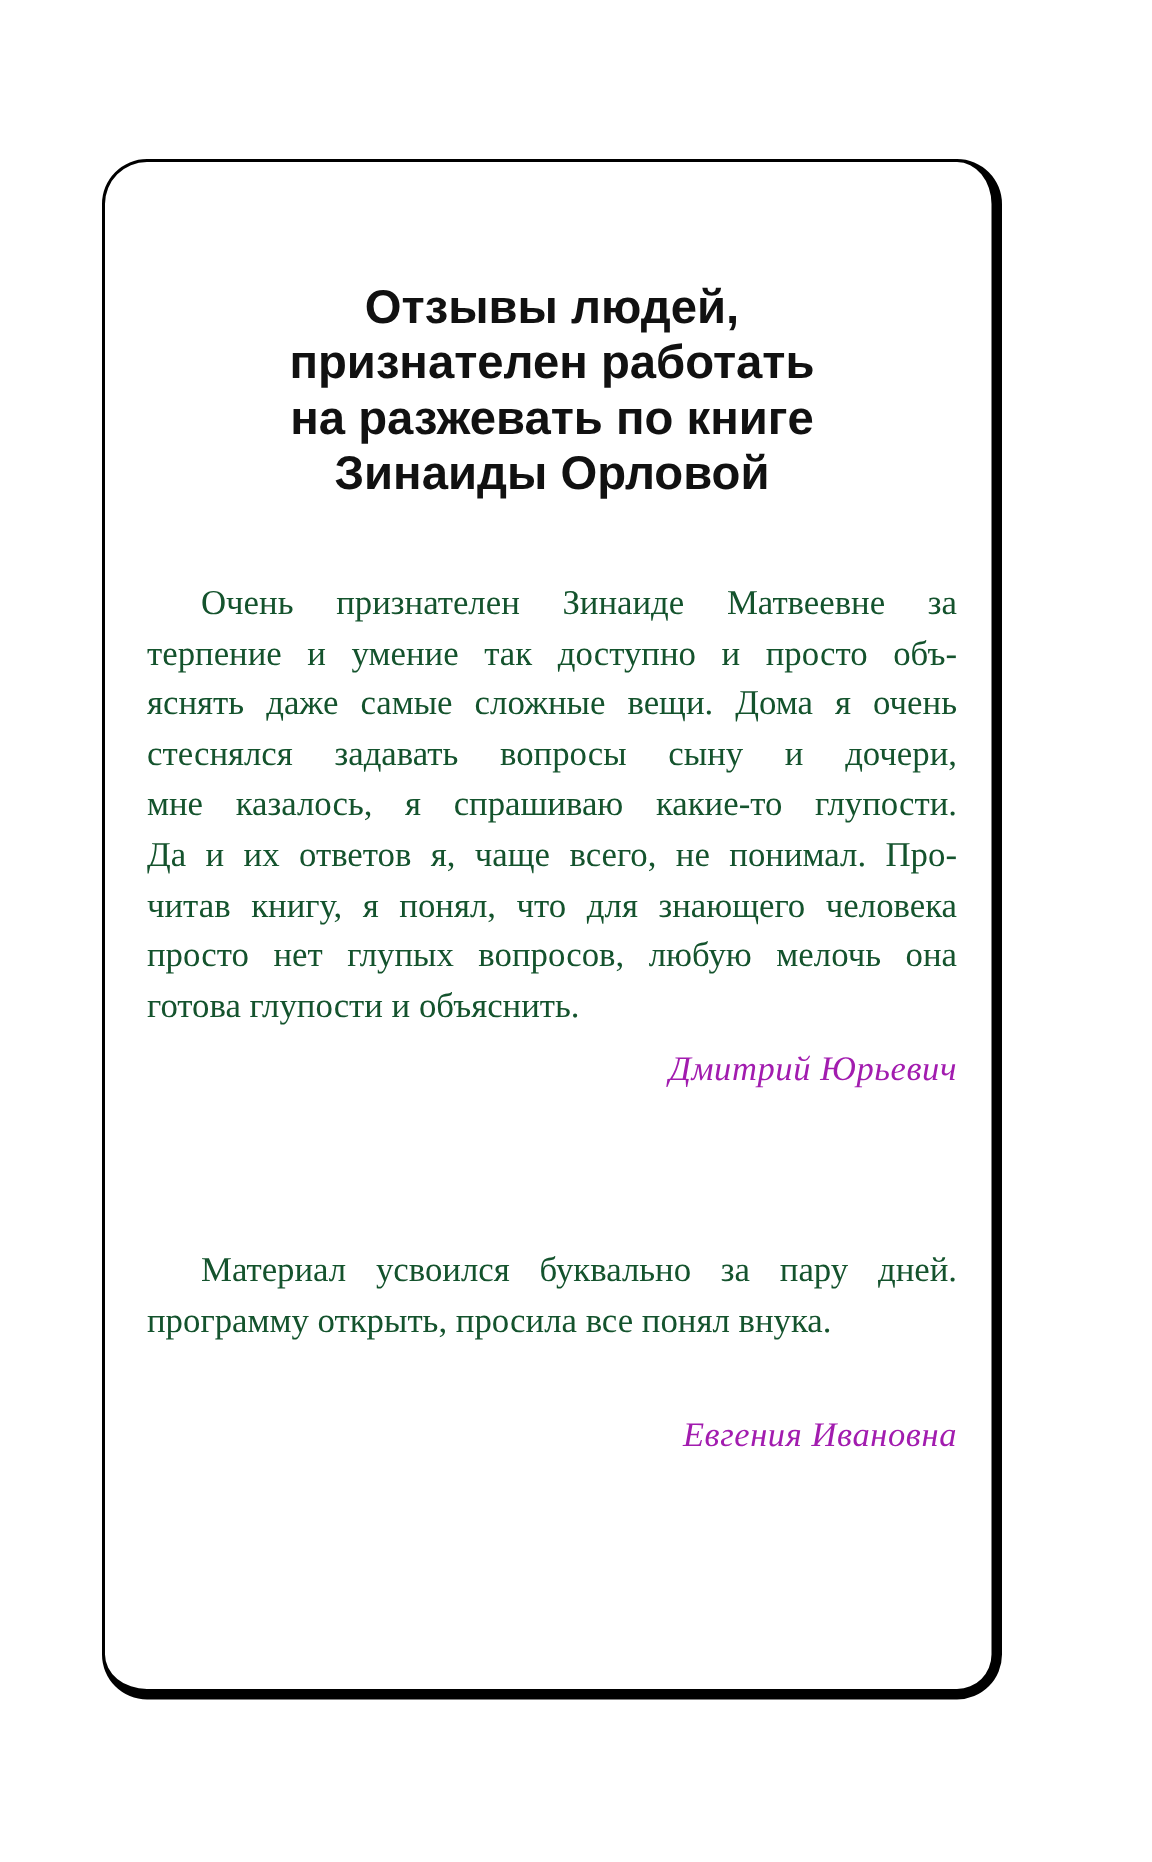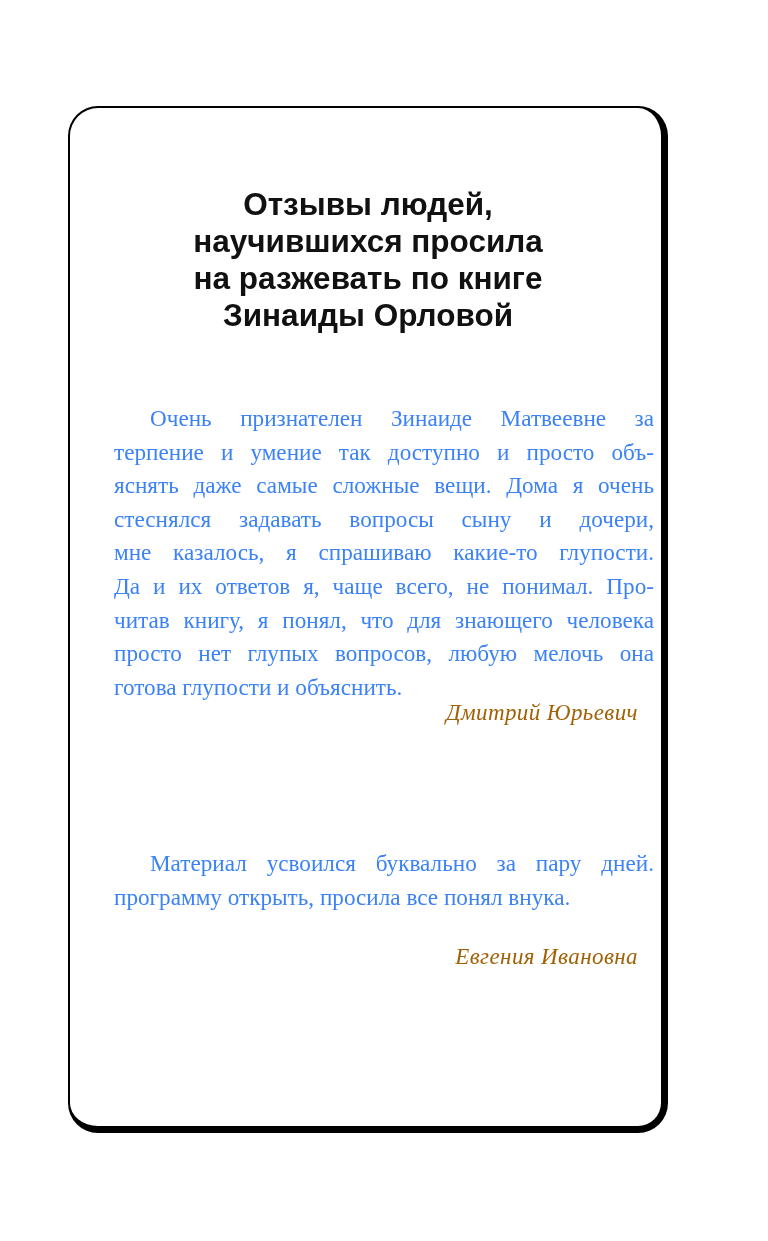--- a/index.html
+++ b/index.html
@@ -27,46 +27,46 @@
     color:#111;
     margin:0;
   }
   .title span { display:block; }
   .para {
     position:absolute;
     left:98px; width:540px;
     font-family:"Liberation Serif", serif;
     font-size:23.2px;
     line-height:33.6px;
-    color:#3b82f6;
+    color:#14532d;
     text-align:justify;
-    margin:16px;
+    margin:0;
   }
   .para span.line { display:block; text-align:justify; text-align-last:justify; white-space:nowrap; }
   .para span.line.last { text-align-last:left; }
   .para span.line.indent { padding-left:36px; }
   .sig {
     position:absolute;
     right:130px;
     font-family:"Liberation Serif", serif;
     font-style:italic;
     font-size:23px;
-    color:#a16207;
+    color:#a21caf;
     letter-spacing:0.4px;
   }
   .para span.line { overflow:visible; }
 </style>
 </head>
 <body>
 
 <div class="frame"></div>
 
 <h1 class="title">
   <span>Отзывы людей,</span>
-  <span>научившихся просила</span>
+  <span>признателен работать</span>
   <span>на разжевать по книге</span>
   <span>Зинаиды Орловой</span>
 </h1>
 
 <div class="para" style="top:386px;">
   <span class="line indent">Очень признателен Зинаиде Матвеевне за</span>
   <span class="line">терпение и умение так доступно и просто объ-</span>
   <span class="line">яснять даже самые сложные вещи. Дома я очень</span>
   <span class="line">стеснялся задавать вопросы сыну и дочери,</span>
   <span class="line">мне казалось, я спрашиваю какие-то глупости.</span>

